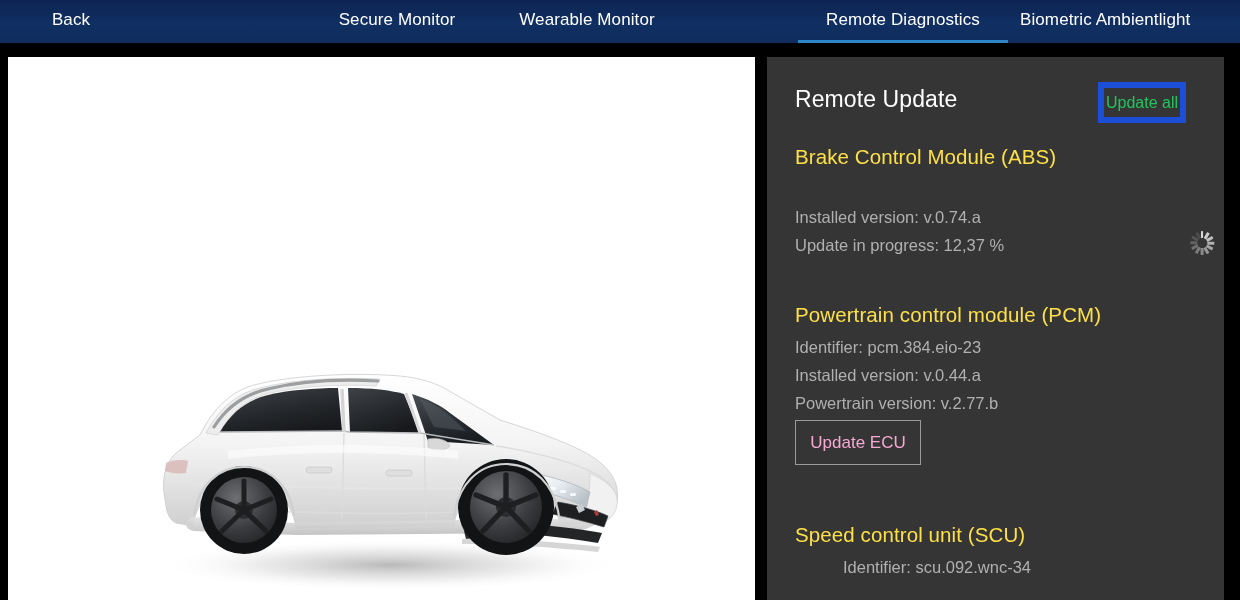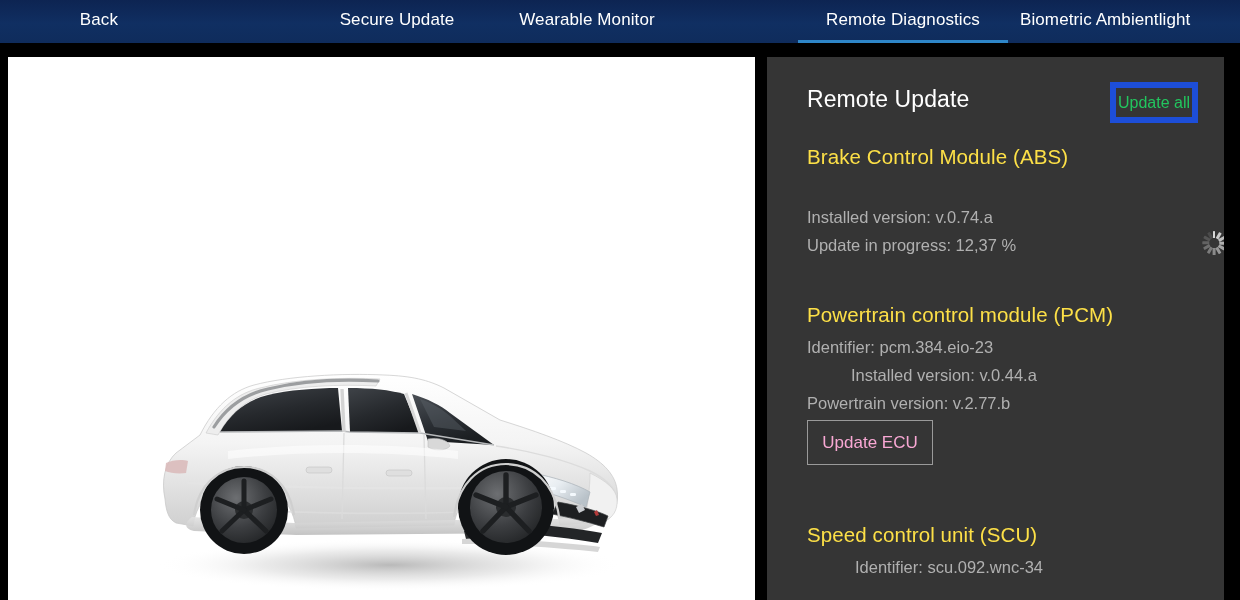--- a/index.html
+++ b/index.html
@@ -44,21 +44,21 @@
   .nav-tab.active .nav-underline {
     position: absolute;
     left: 0;
     right: 0;
     bottom: 0;
     height: 3px;
     background: #2e86c8;
   }
 
   
-  .tab-0 { left: 0px;    width: 118px; justify-content: flex-end; padding-left: 24px; box-sizing: border-box; }
+  .tab-0 { left: 0px;    width: 118px; justify-content: center; padding-left: 24px; box-sizing: border-box; }
   .tab-1 { left: 118px;  width: 188px; }
   .tab-2 { left: 306px;  width: 182px; }
   .tab-3 { left: 488px;  width: 198px; }
   .tab-4 { left: 798px;  width: 210px; }
   .tab-5 { left: 1020px; width: 240px; justify-content: flex-start; }
 
   
   .stage {
     position: absolute;
     left: 0;
@@ -92,21 +92,21 @@
     position: absolute;
     left: 767px;
     top: 14px;
     width: 457px;
     height: 543px;
     background: #353535;
     overflow: hidden;
   }
   .panel-inner {
     position: absolute;
-    left: 16px;
+    left: 4px;
     top: 0;
     width: 457px;
     padding: 0;
   }
 
   .panel-head {
     position: relative;
     height: 90px;
   }
   .panel-title {
@@ -190,21 +190,21 @@
   }
 </style>
 </head>
 <body>
 
 <div class="navbar">
   <div class="nav-tab tab-0">
     <span class="nav-label">Back</span>
   </div>
   <div class="nav-tab tab-2">
-    <span class="nav-label">Secure Update</span>
+    <span class="nav-label">Secure Monitor</span>
   </div>
   <div class="nav-tab tab-3">
     <span class="nav-label">Wearable Monitor</span>
   </div>
   <div class="nav-tab tab-4 active">
     <span class="nav-label">Remote Diagnostics</span>
     <span class="nav-underline"></span>
   </div>
   <div class="nav-tab tab-5">
     <span class="nav-label">Biometric Ambientlight</span>
@@ -391,21 +391,21 @@
           <span style="transform:rotate(240deg);opacity:.36"></span>
           <span style="transform:rotate(270deg);opacity:.28"></span>
           <span style="transform:rotate(300deg);opacity:.20"></span>
           <span style="transform:rotate(330deg);opacity:.14"></span>
         </div>
       </div>
 
       <div class="module" style="height:220px;margin-top:33px;">
         <div class="module-title" style="position:absolute;left:24px;top:0;">Powertrain control module (PCM)</div>
         <div class="module-line" style="position:absolute;left:24px;top:34px;">Identifier: pcm.384.eio-23</div>
-        <div class="module-line" style="position:absolute;left:24px;top:62px;margin-left:44px;">Installed version: v.0.44.a</div>
+        <div class="module-line" style="position:absolute;left:24px;top:62px;">Installed version: v.0.44.a</div>
         <div class="module-line" style="position:absolute;left:24px;top:90px;">Powertrain version: v.2.77.b</div>
         <button class="ecu-btn" style="position:absolute;left:24px;top:115px;">Update ECU</button>
       </div>
 
       <div class="module" style="height:70px;">
         <div class="module-title" style="position:absolute;left:24px;top:0;">Speed control unit (SCU)</div>
         <div class="module-line" style="position:absolute;left:24px;top:34px;margin-left:48px;">Identifier: scu.092.wnc-34</div>
       </div>
 
     </div>

